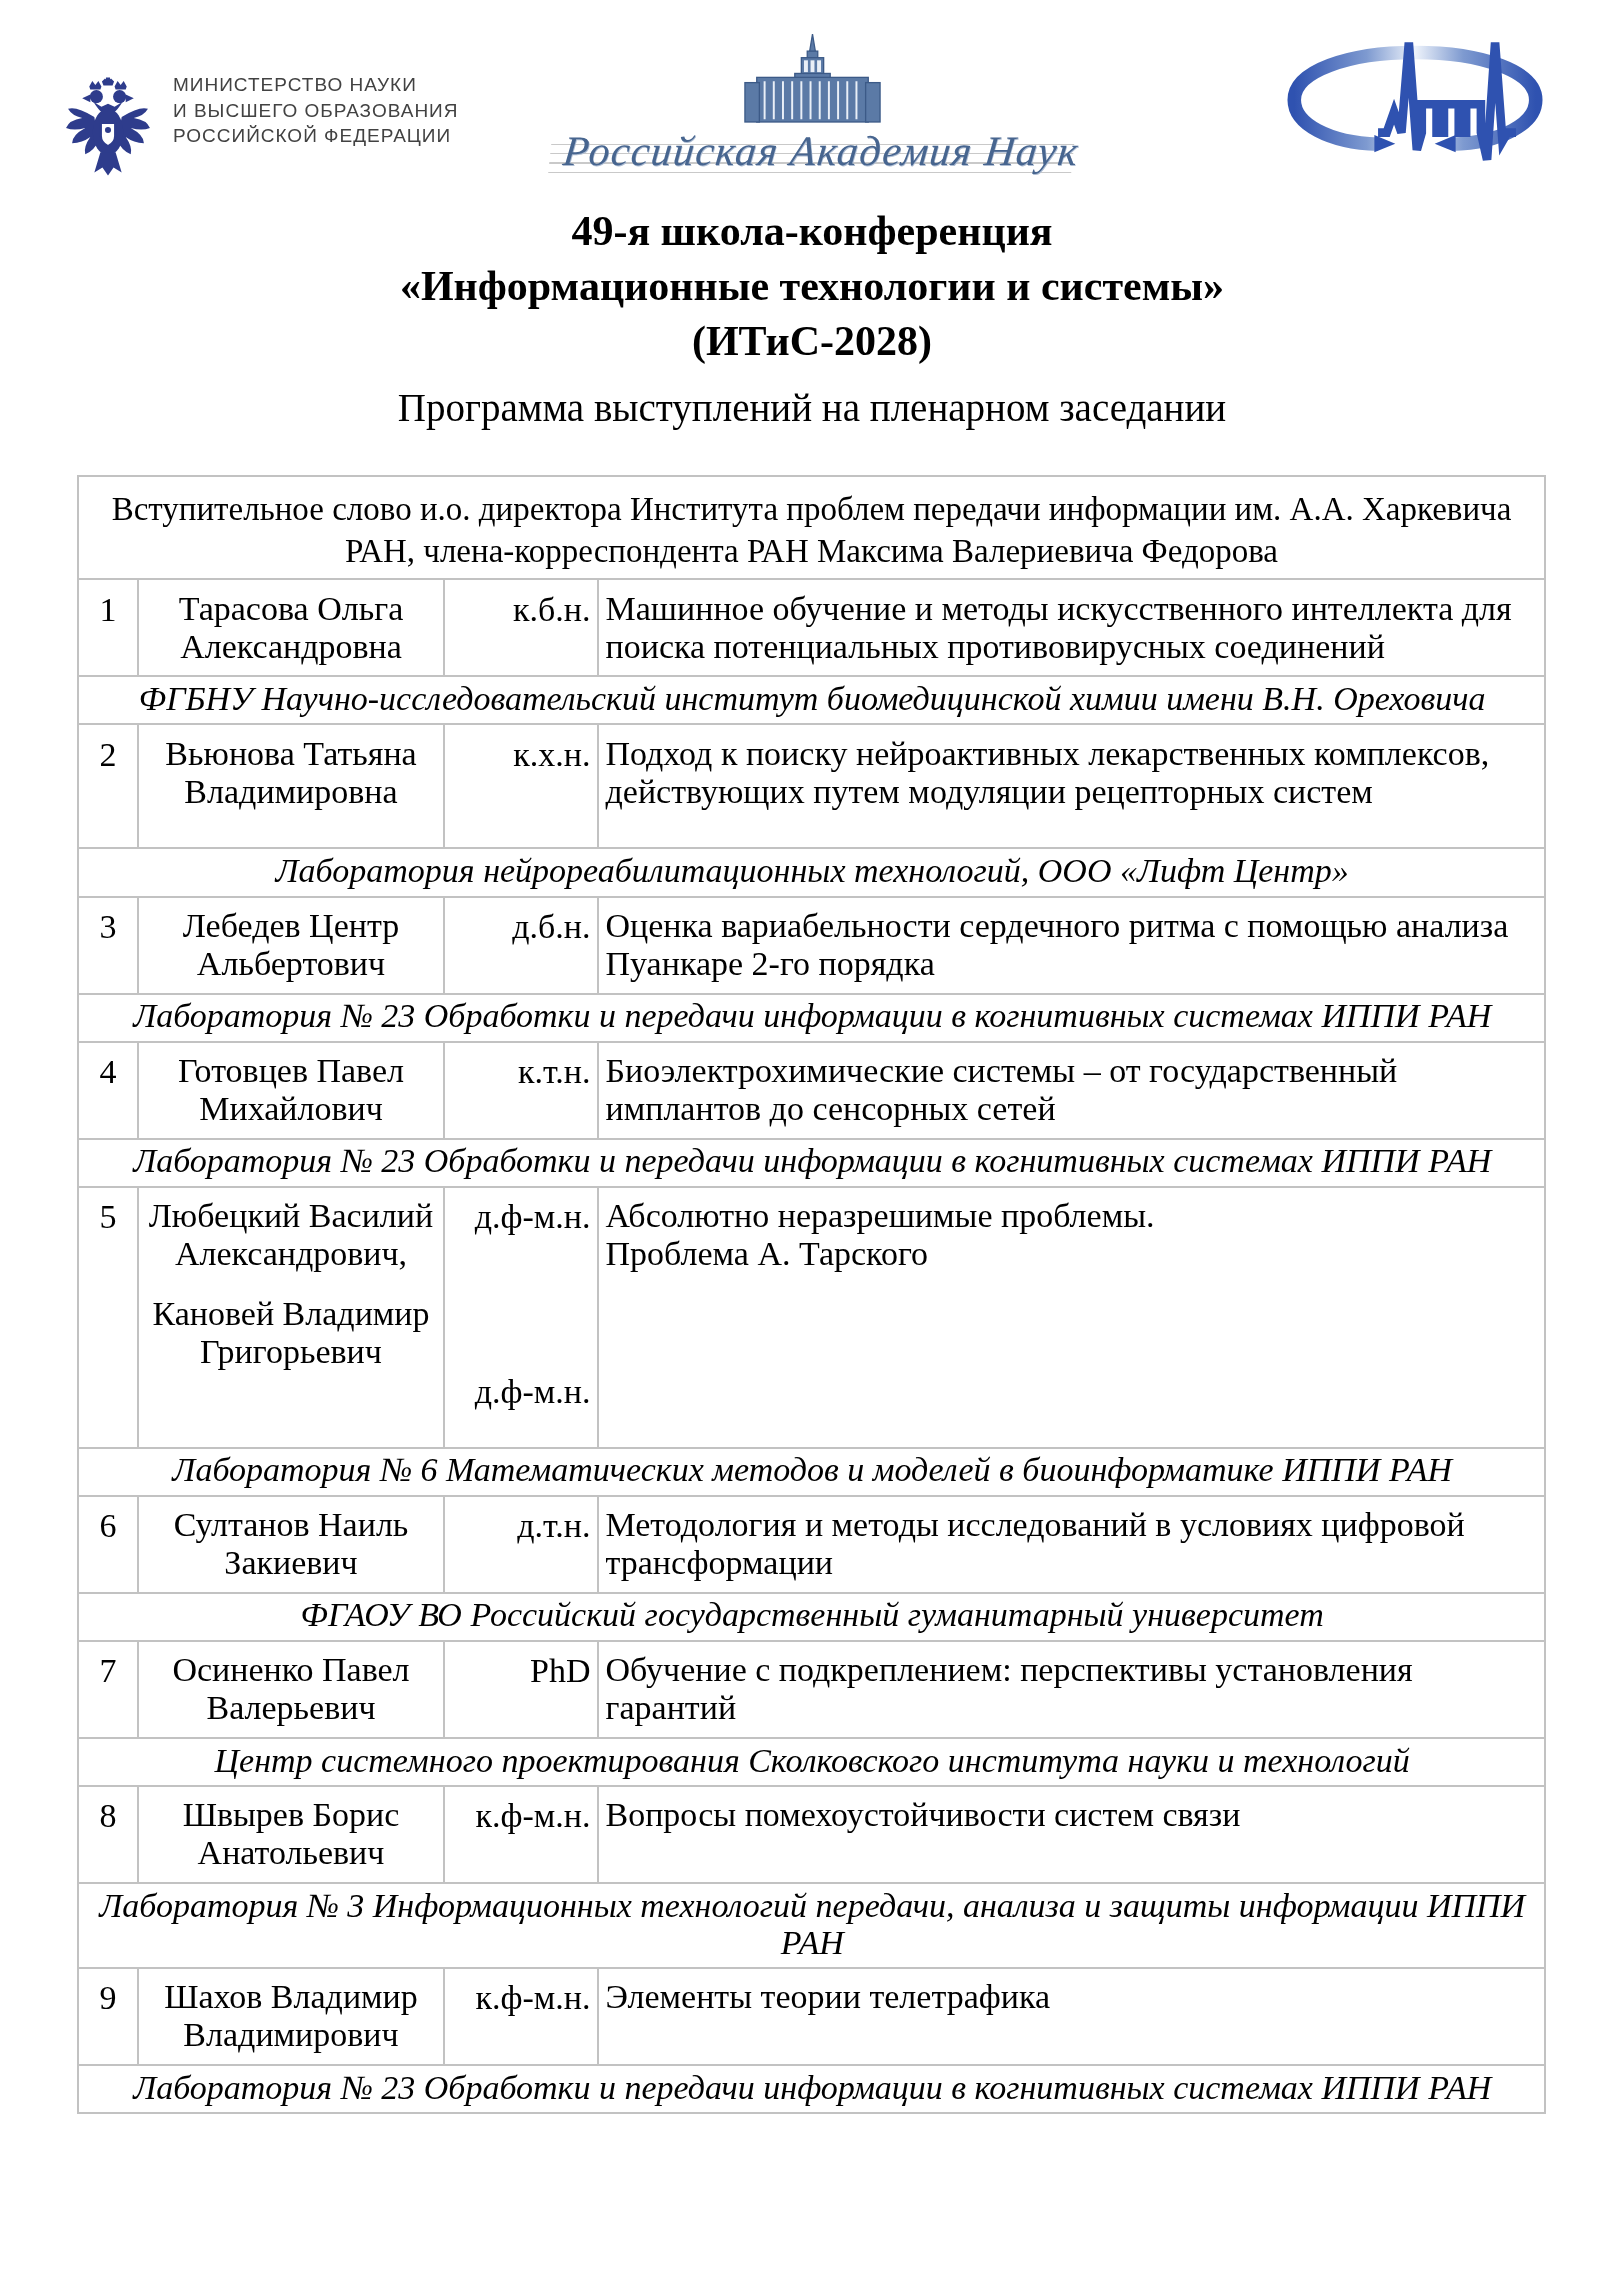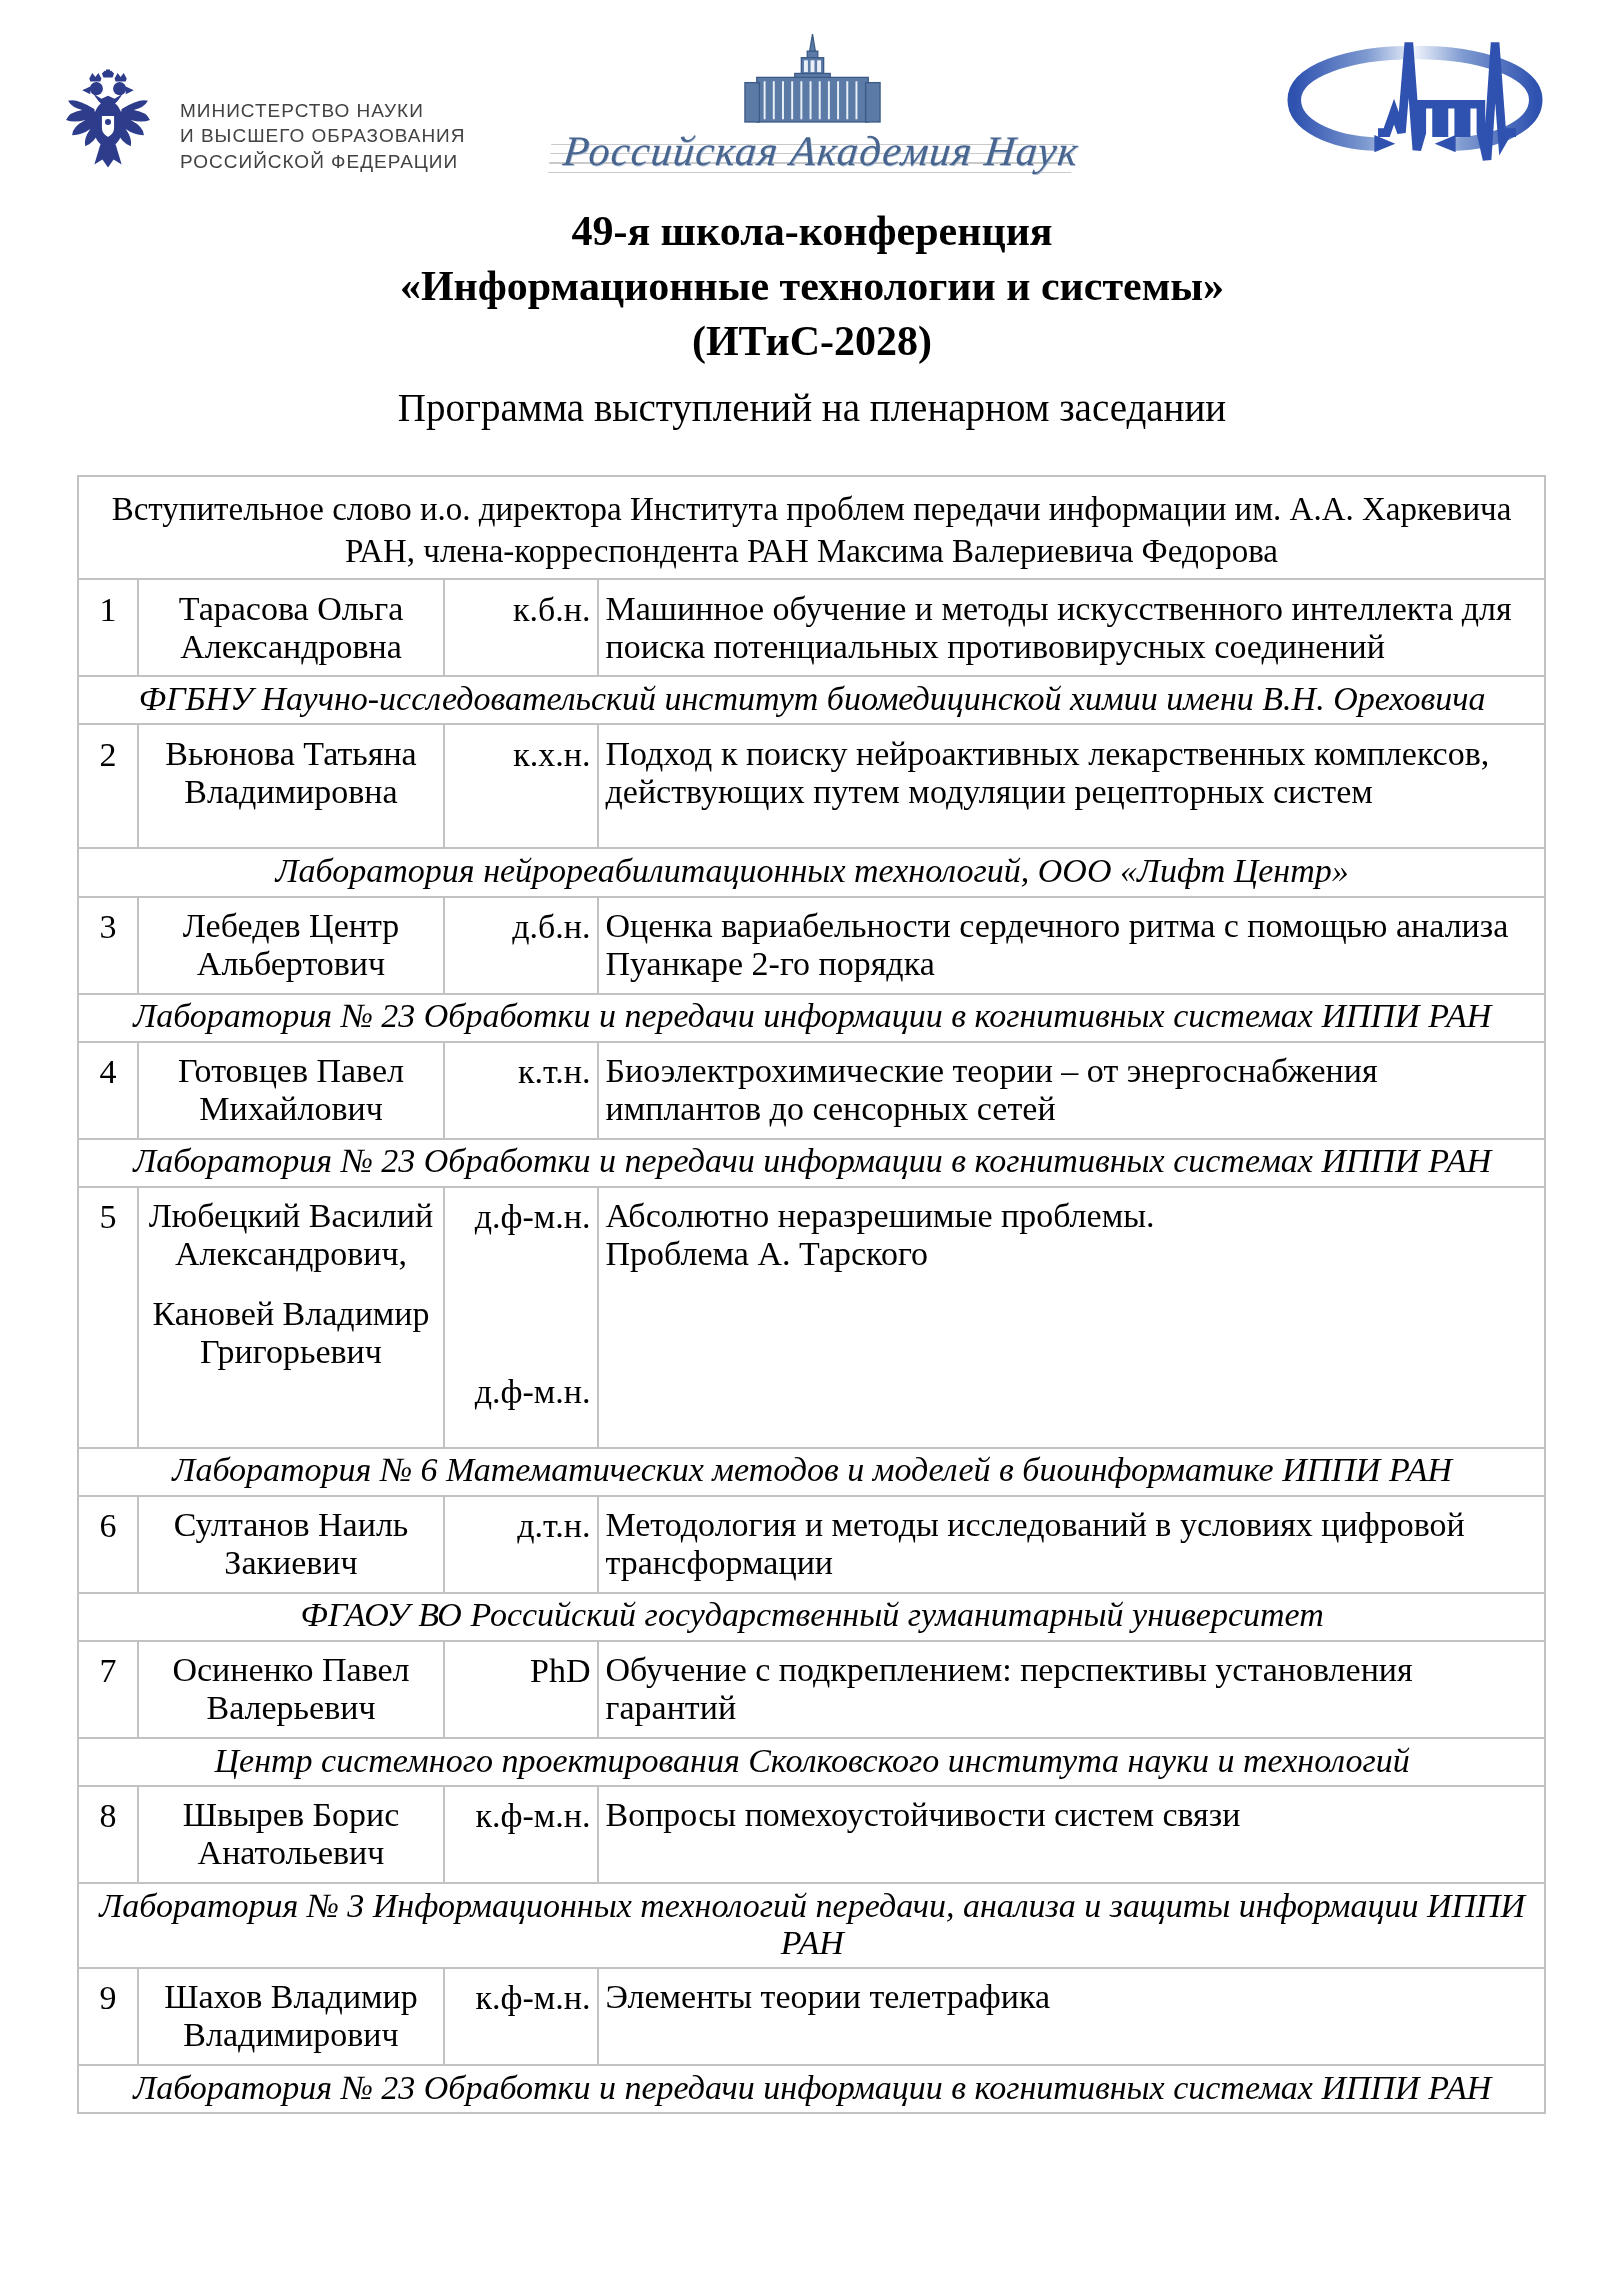--- a/index.html
+++ b/index.html
@@ -8,22 +8,22 @@
     width:1624px;
     height:2295px;
     background:#ffffff;
     font-family:"Liberation Serif","DejaVu Serif",serif;
     color:#000;
     overflow:hidden;
   }
 
   
   .ministry{
-    position:absolute; left:65px; top:64px;
-    display:flex; align-items:flex-end; gap:29px;
+    position:absolute; left:65px; top:72px;
+    display:flex; align-items:flex-start; gap:22px;
   }
   .ministry-text{
     font-family:"Liberation Sans","DejaVu Sans",sans-serif;
     font-size:19px; line-height:25.5px; letter-spacing:1px;
     color:#424242; font-weight:500;
   }
   .ras{
     position:absolute; left:50%; top:34px; transform:translateX(-50%);
     width:497px; text-align:center;
   }
@@ -221,21 +221,21 @@
           <td class="c-title">Оценка вариабельности сердечного ритма с помощью анализа Пуанкаре 2-го порядка</td>
         </tr>
         <tr class="r-affil">
           <td colspan="4">Лаборатория № 23 Обработки и передачи информации в когнитивных системах ИППИ РАН</td>
         </tr>
 
         <tr class="r-main">
           <td class="c-num">4</td>
           <td class="c-name">Готовцев Павел Михайлович</td>
           <td class="c-deg">к.т.н.</td>
-          <td class="c-title">Биоэлектрохимические теории – от энергоснабжения имплантов до сенсорных сетей</td>
+          <td class="c-title">Биоэлектрохимические системы – от государственный имплантов до сенсорных сетей</td>
         </tr>
         <tr class="r-affil">
           <td colspan="4">Лаборатория № 23 Обработки и передачи информации в когнитивных системах ИППИ РАН</td>
         </tr>
 
         <tr class="r-main tall5">
           <td class="c-num">5</td>
           <td class="c-name">
             <div>Любецкий Василий Александрович,</div>
             <div class="name-spacer"></div>

